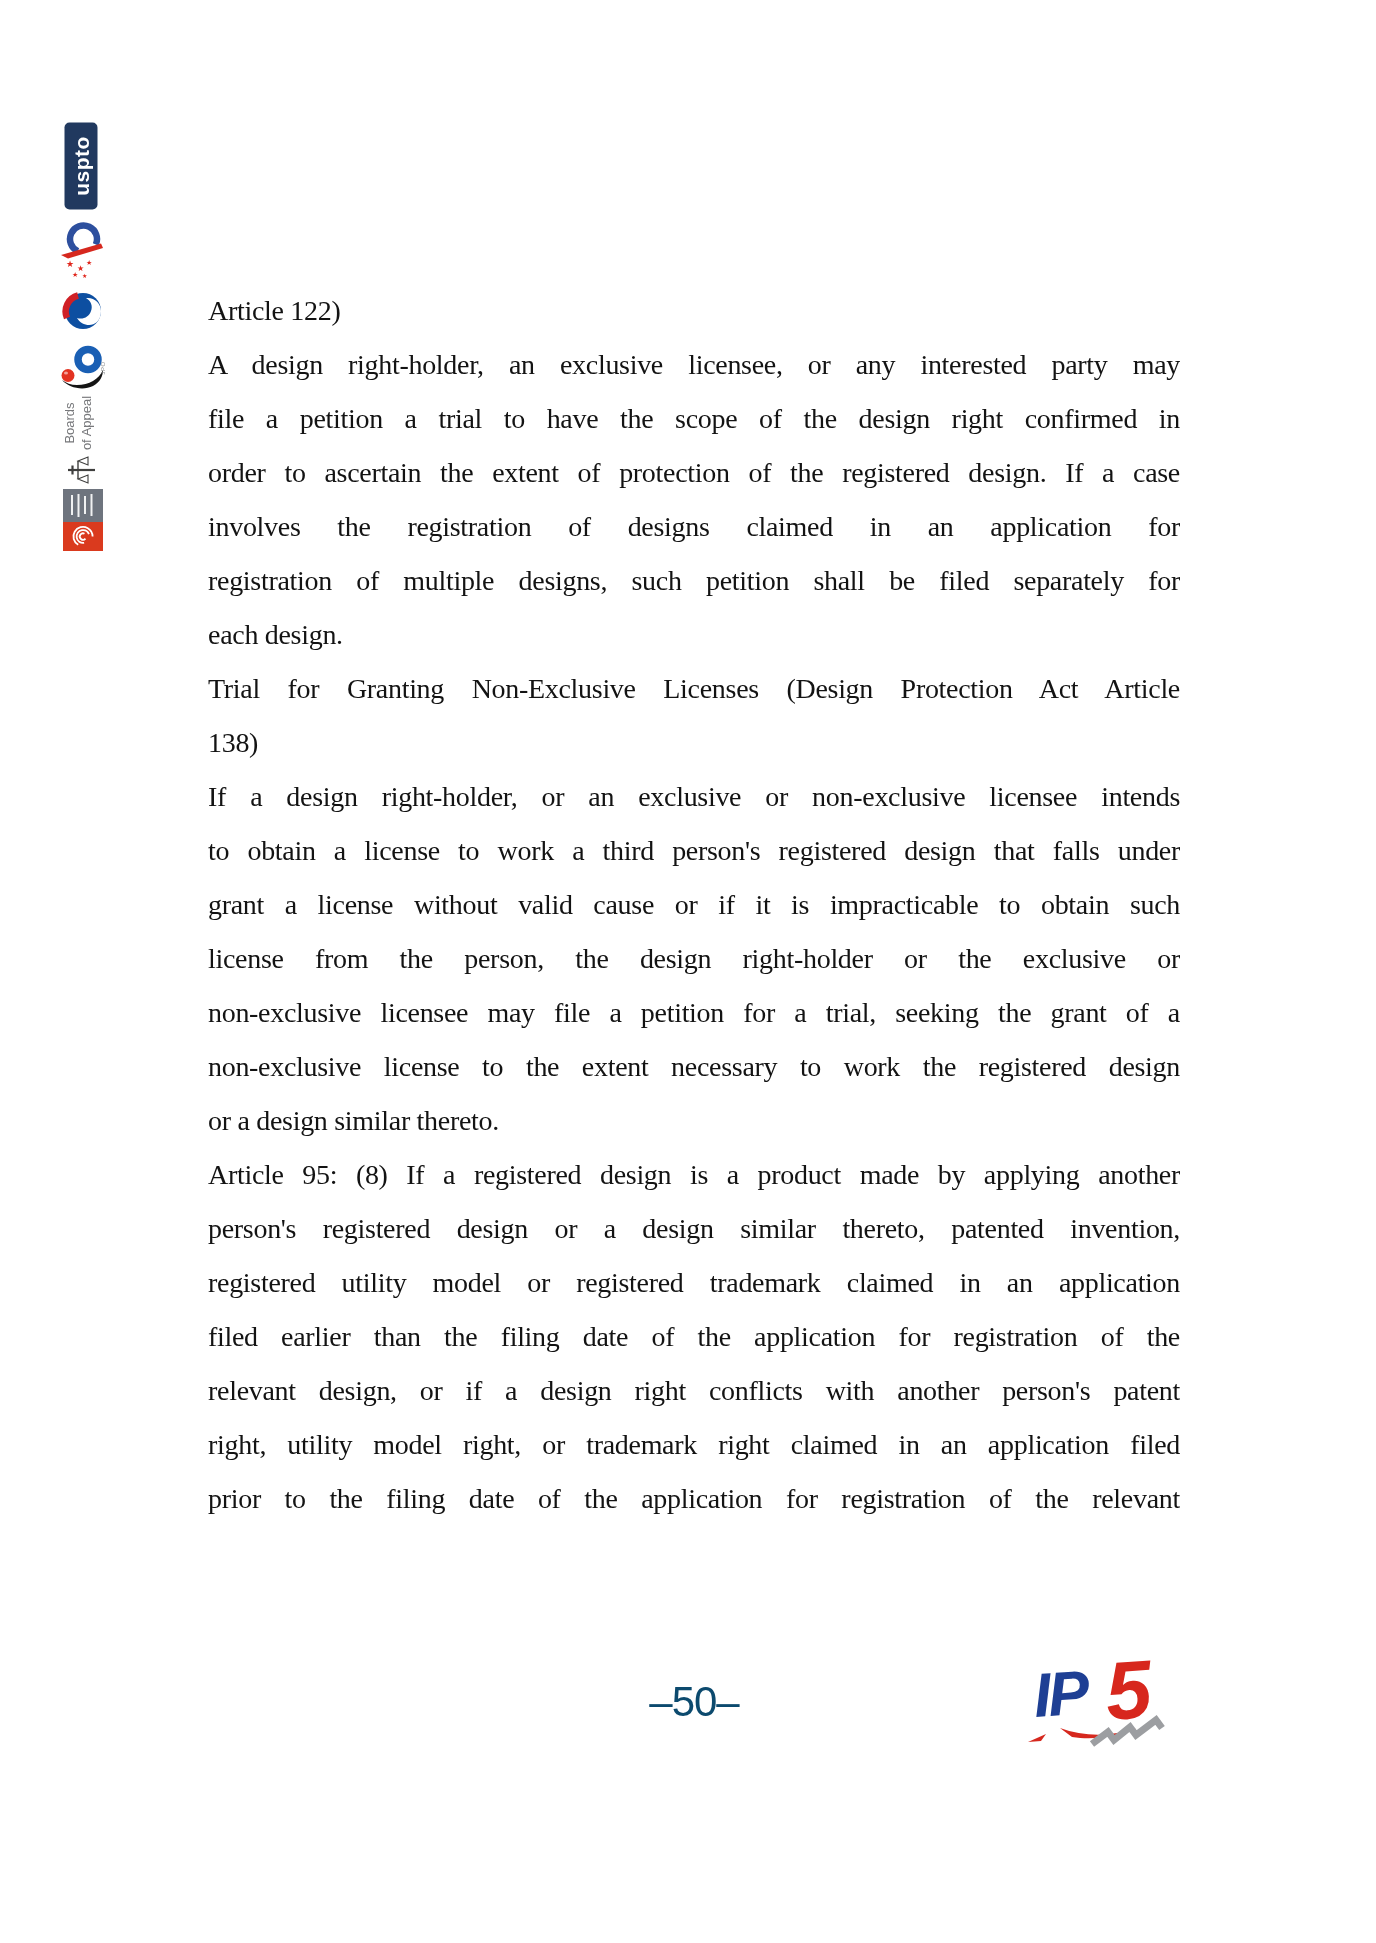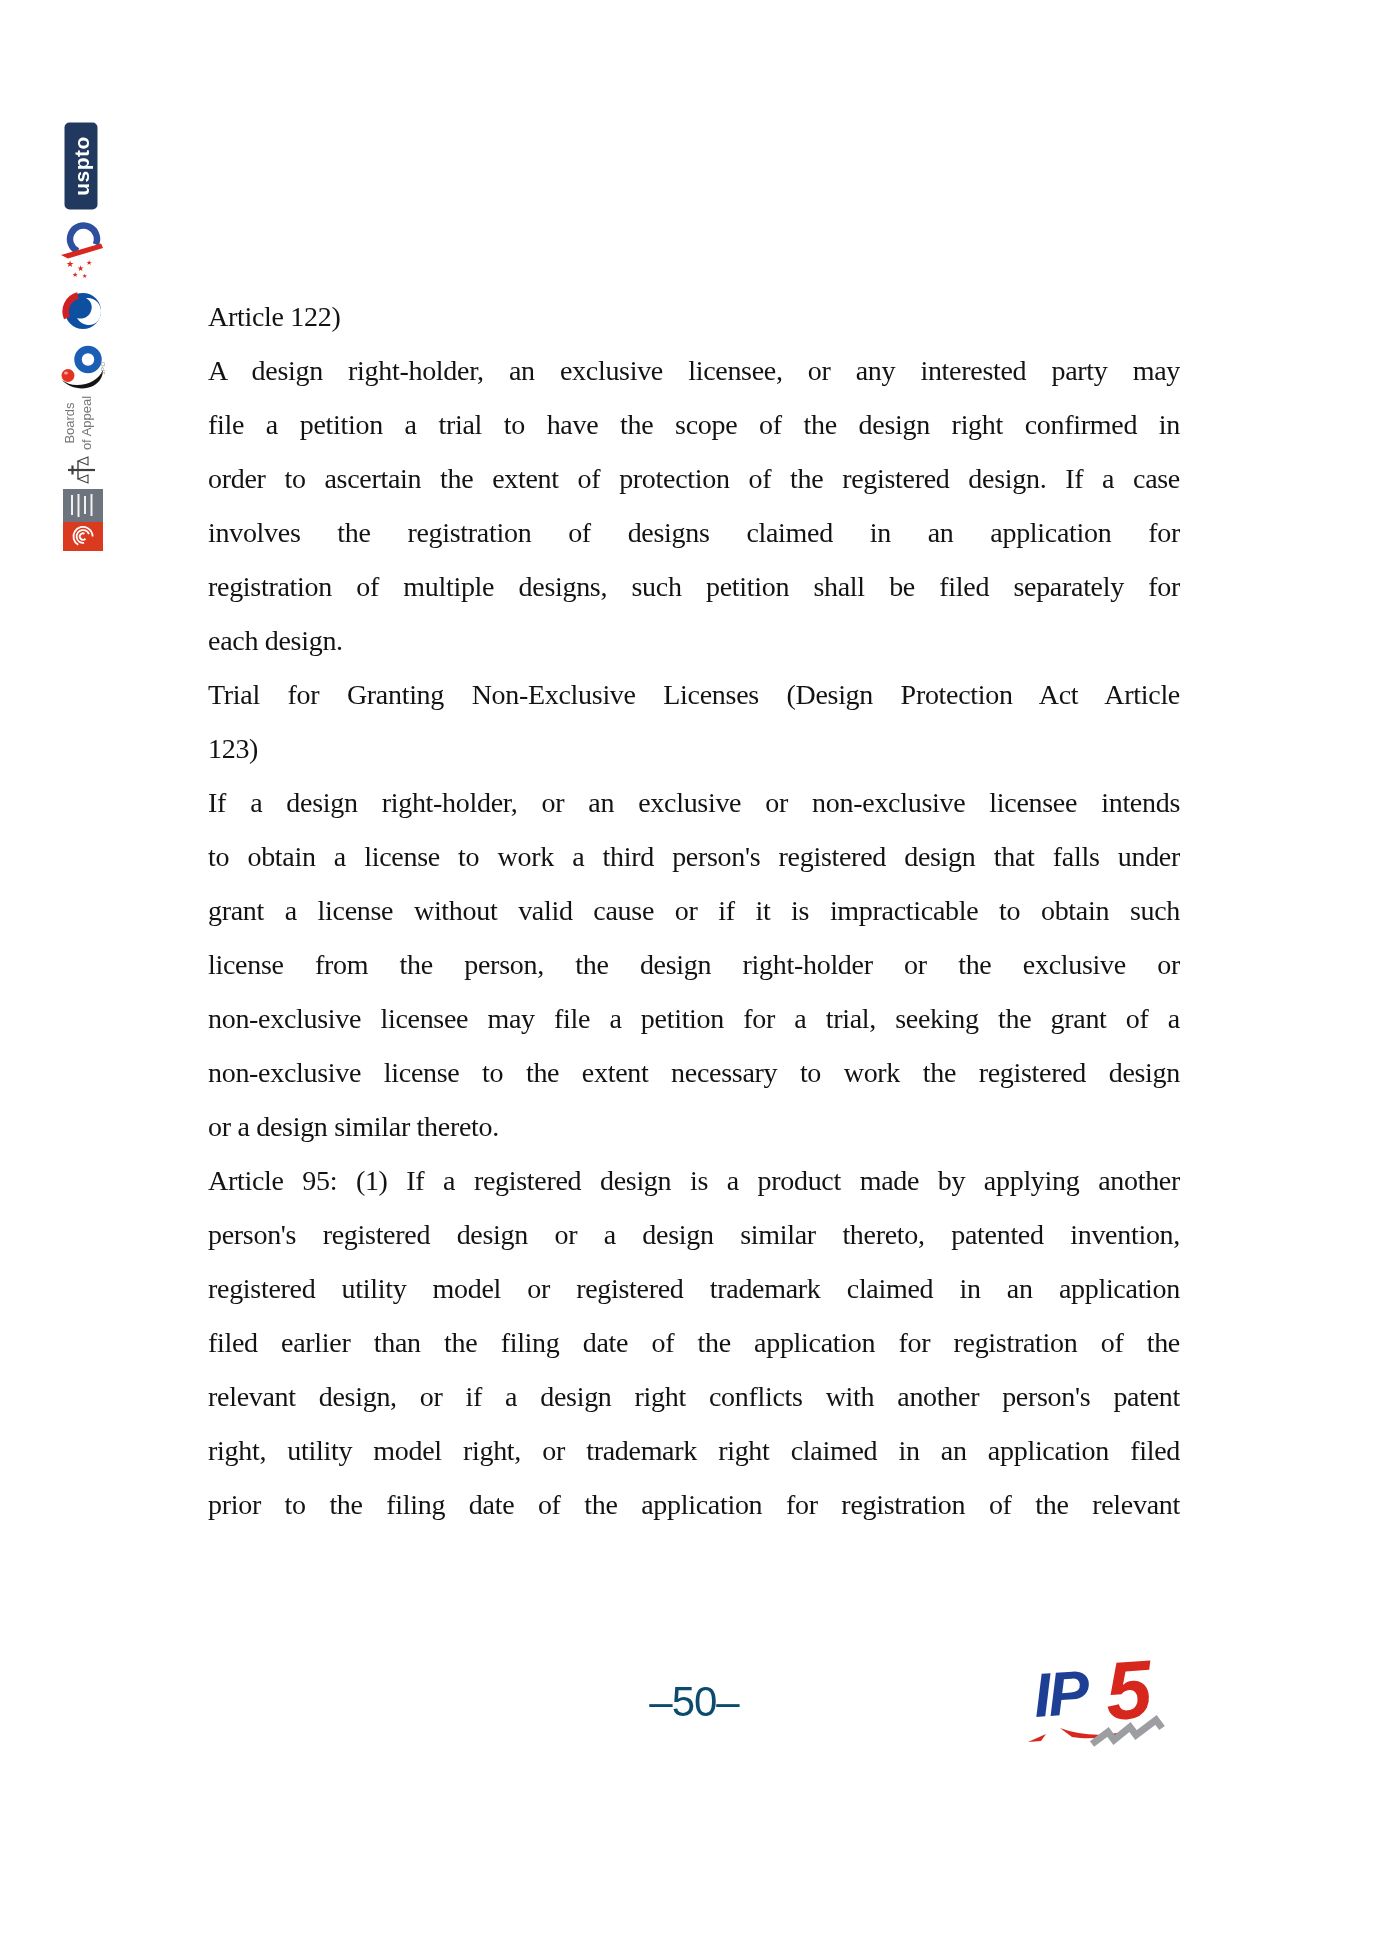--- a/index.html
+++ b/index.html
@@ -9,21 +9,21 @@
     font-family:"Liberation Serif", serif; overflow:hidden;
   }
   .page{position:absolute;inset:0;background:#fff;}
 
   
   .sidebar{position:absolute;left:0;top:0;width:130px;height:100%;}
   .logo{position:absolute;}
 
   
   .doc{
-    position:absolute;left:208px;top:290px;width:972px;
+    position:absolute;left:208px;top:284px;width:972px;
     font-size:28px;line-height:54px;color:#131313;letter-spacing:-0.3px;
   }
   .doc-line{height:54px;overflow:hidden;}
   .doc-line.justify{text-align:justify;text-align-last:justify;}
   .doc-line.left{text-align:left;text-align-last:left;}
 
   
   .page-number{
     position:absolute;left:208px;top:1678px;width:972px;height:48px;
     text-align:center;font-family:"Liberation Sans", sans-serif;
@@ -103,29 +103,29 @@
 
   <div class="doc">
       <div class="doc-line left">Article 122)</div>
       <div class="doc-line justify">A design right-holder, an exclusive licensee, or any interested party may</div>
       <div class="doc-line justify">file a petition a trial to have the scope of the design right confirmed in</div>
       <div class="doc-line justify">order to ascertain the extent of protection of the registered design. If a case</div>
       <div class="doc-line justify">involves the registration of designs claimed in an application for</div>
       <div class="doc-line justify">registration of multiple designs, such petition shall be filed separately for</div>
       <div class="doc-line left">each design.</div>
       <div class="doc-line justify">Trial for Granting Non-Exclusive Licenses (Design Protection Act Article</div>
-      <div class="doc-line left">123)</div>
+      <div class="doc-line left">138)</div>
       <div class="doc-line justify">If a design right-holder, or an exclusive or non-exclusive licensee intends</div>
       <div class="doc-line justify">to obtain a license to work a third person's registered design that falls under</div>
       <div class="doc-line justify">grant a license without valid cause or if it is impracticable to obtain such</div>
       <div class="doc-line justify">license from the person, the design right-holder or the exclusive or</div>
       <div class="doc-line justify">non-exclusive licensee may file a petition for a trial, seeking the grant of a</div>
       <div class="doc-line justify">non-exclusive license to the extent necessary to work the registered design</div>
       <div class="doc-line left">or a design similar thereto.</div>
-      <div class="doc-line justify">Article 95: (1) If a registered design is a product made by applying another</div>
+      <div class="doc-line justify">Article 95: (8) If a registered design is a product made by applying another</div>
       <div class="doc-line justify">person's registered design or a design similar thereto, patented invention,</div>
       <div class="doc-line justify">registered utility model or registered trademark claimed in an application</div>
       <div class="doc-line justify">filed earlier than the filing date of the application for registration of the</div>
       <div class="doc-line justify">relevant design, or if a design right conflicts with another person's patent</div>
       <div class="doc-line justify">right, utility model right, or trademark right claimed in an application filed</div>
       <div class="doc-line justify">prior to the filing date of the application for registration of the relevant</div>
     </div>
 
   <div class="page-number">–50–</div>
 

